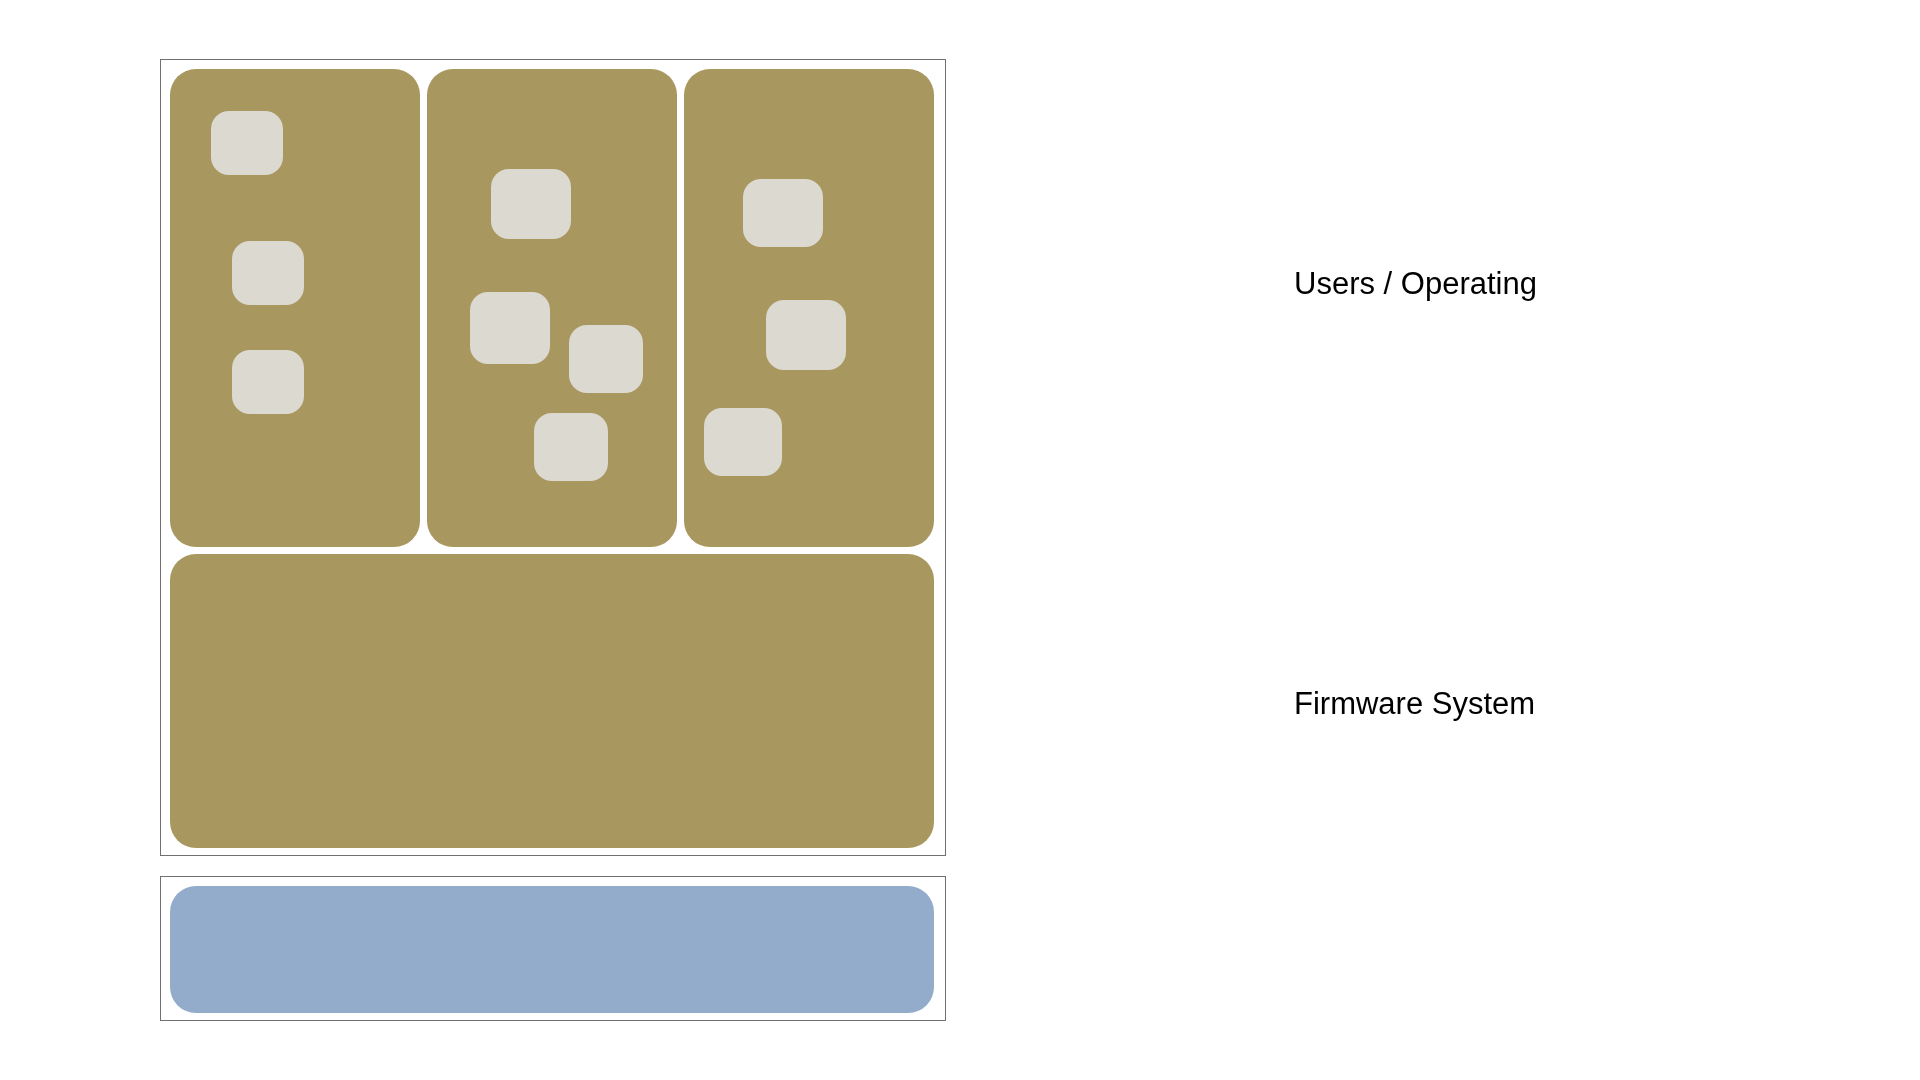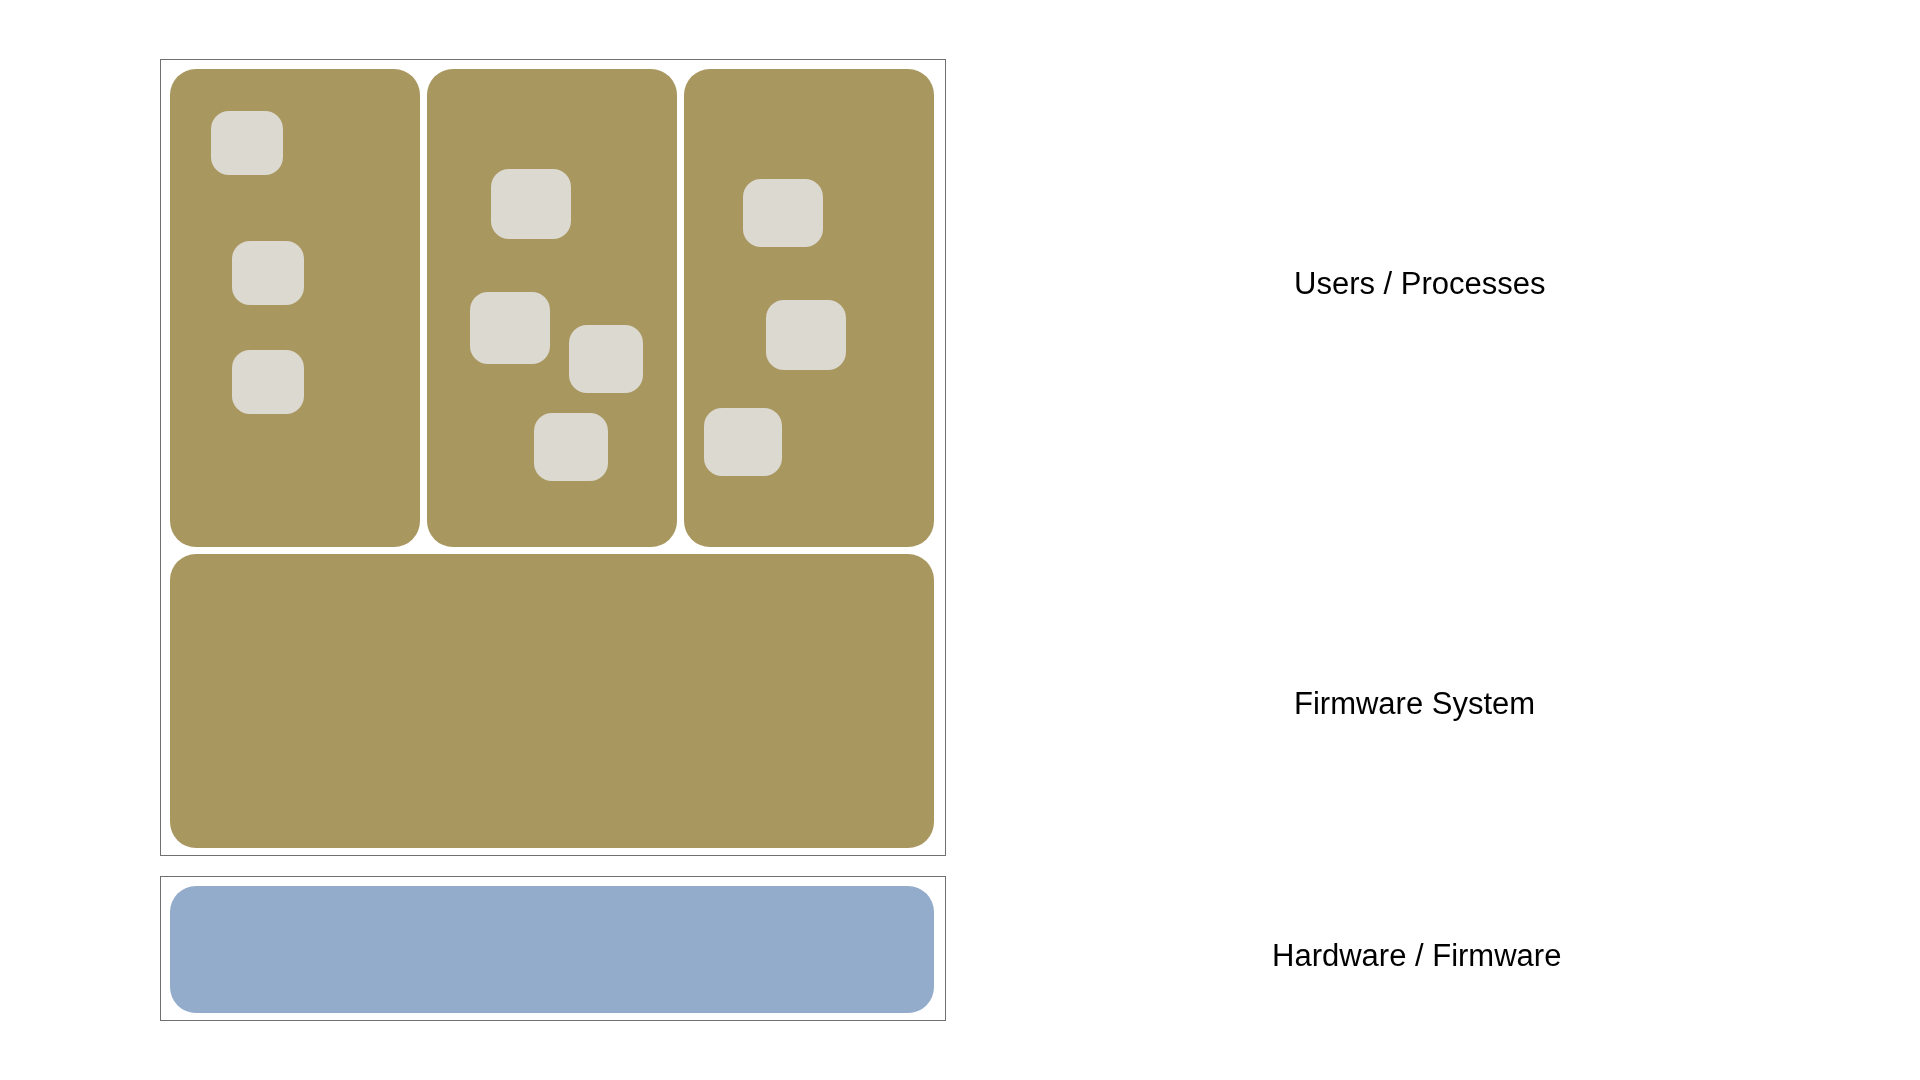--- a/index.html
+++ b/index.html
@@ -128,19 +128,18 @@
       <div class="proc-square" style="left:20px;  top:339px; width:78px; height:68px;"></div>
     </div>
 
     <div class="block block-gold" id="os-block"></div>
   </div>
 
   <div class="frame" id="frame-lower">
     <div class="block block-blue" id="hw-block"></div>
   </div>
 
-  <div class="layer-label" id="label-users">Users / Processes</div>
+  <div class="layer-label" id="label-users">Users / Operating</div>
 
   <div class="layer-label" id="label-os">Firmware System</div>
 
-  <div class="layer-label" id="label-hardware">Hardware / Firmware</div>
 
 </div>
 
 </body></html>

